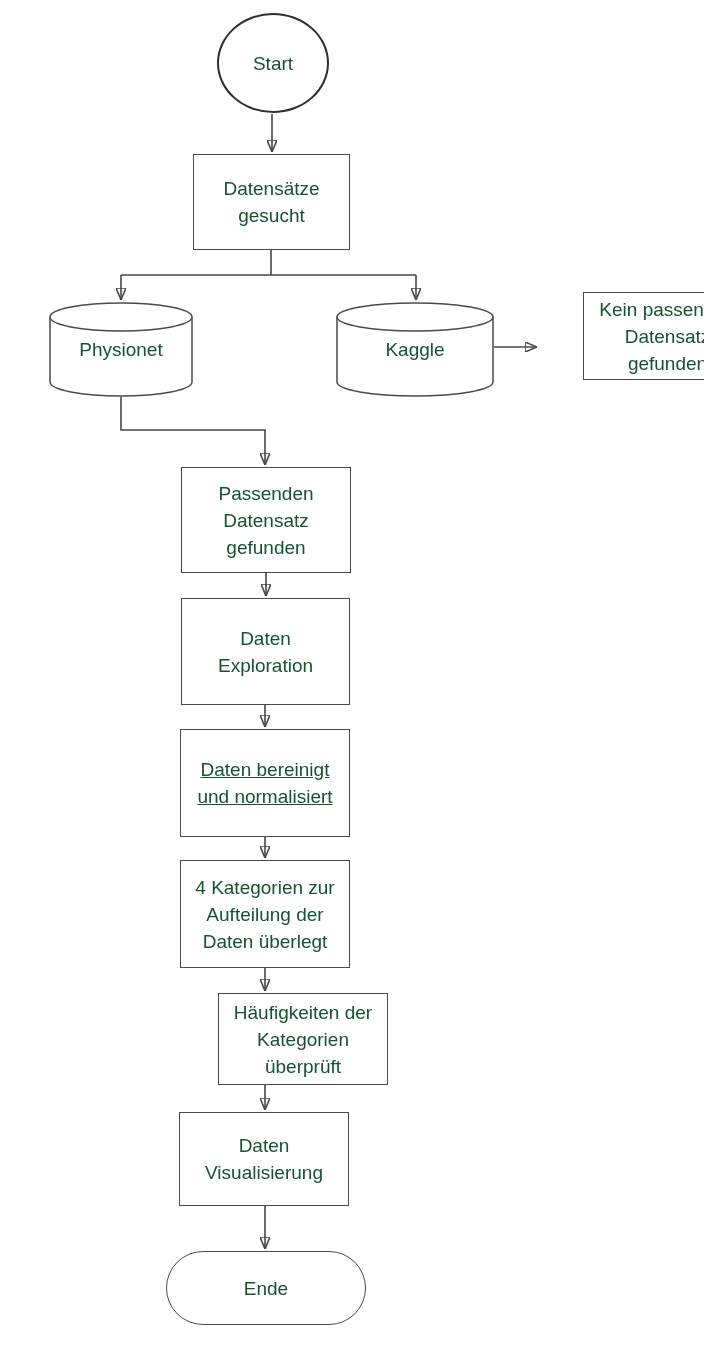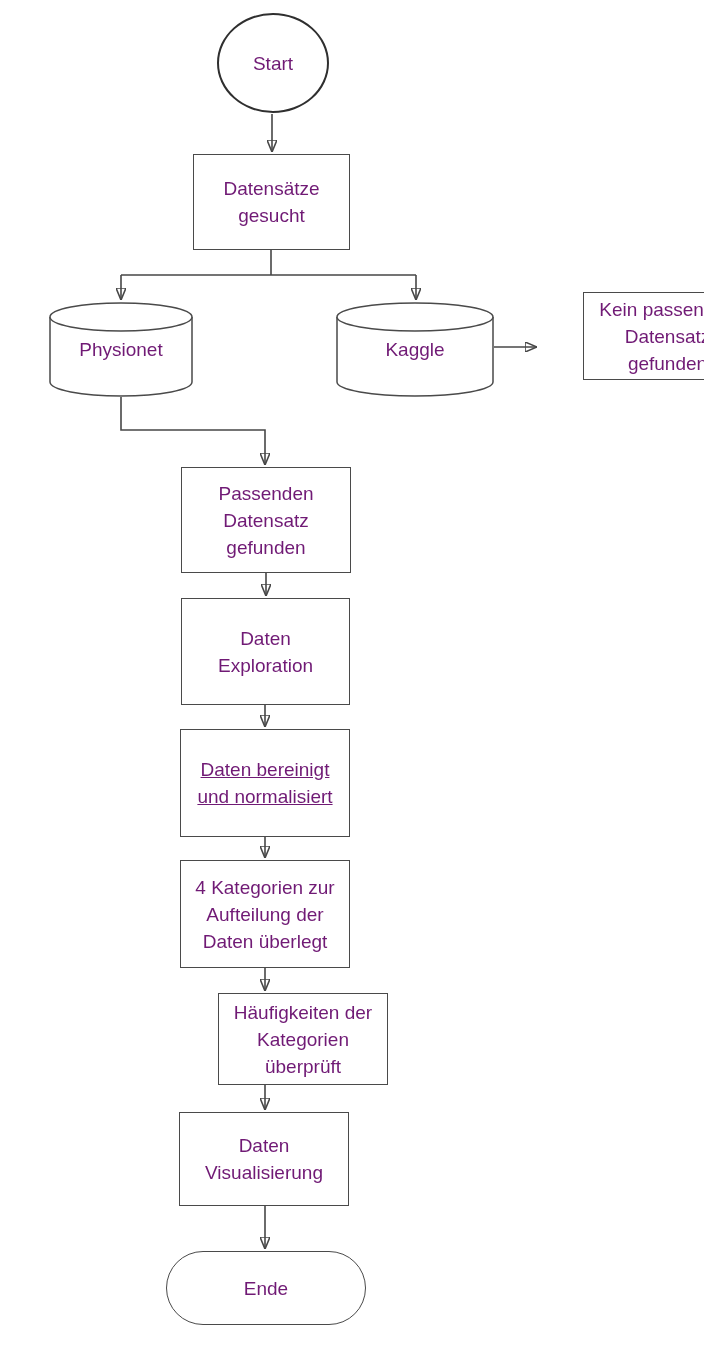--- a/index.html
+++ b/index.html
@@ -2,21 +2,21 @@
 <html><head>
 <meta charset="utf-8">
 <style>
   html, body { margin: 0; padding: 0; background: #ffffff; }
   .canvas {
     position: relative;
     width: 704px;
     height: 1356px;
     background: #ffffff;
     font-family: "Liberation Sans", sans-serif;
-    color: #701a75;
+    color: #14532d;
     overflow: hidden;
   }
   .edges {
     position: absolute;
     left: 0; top: 0;
     width: 719px; height: 1356px;
     z-index: 0;
   }
   .edges path { stroke: #474747; stroke-width: 1.6; fill: none; }
   .node {

